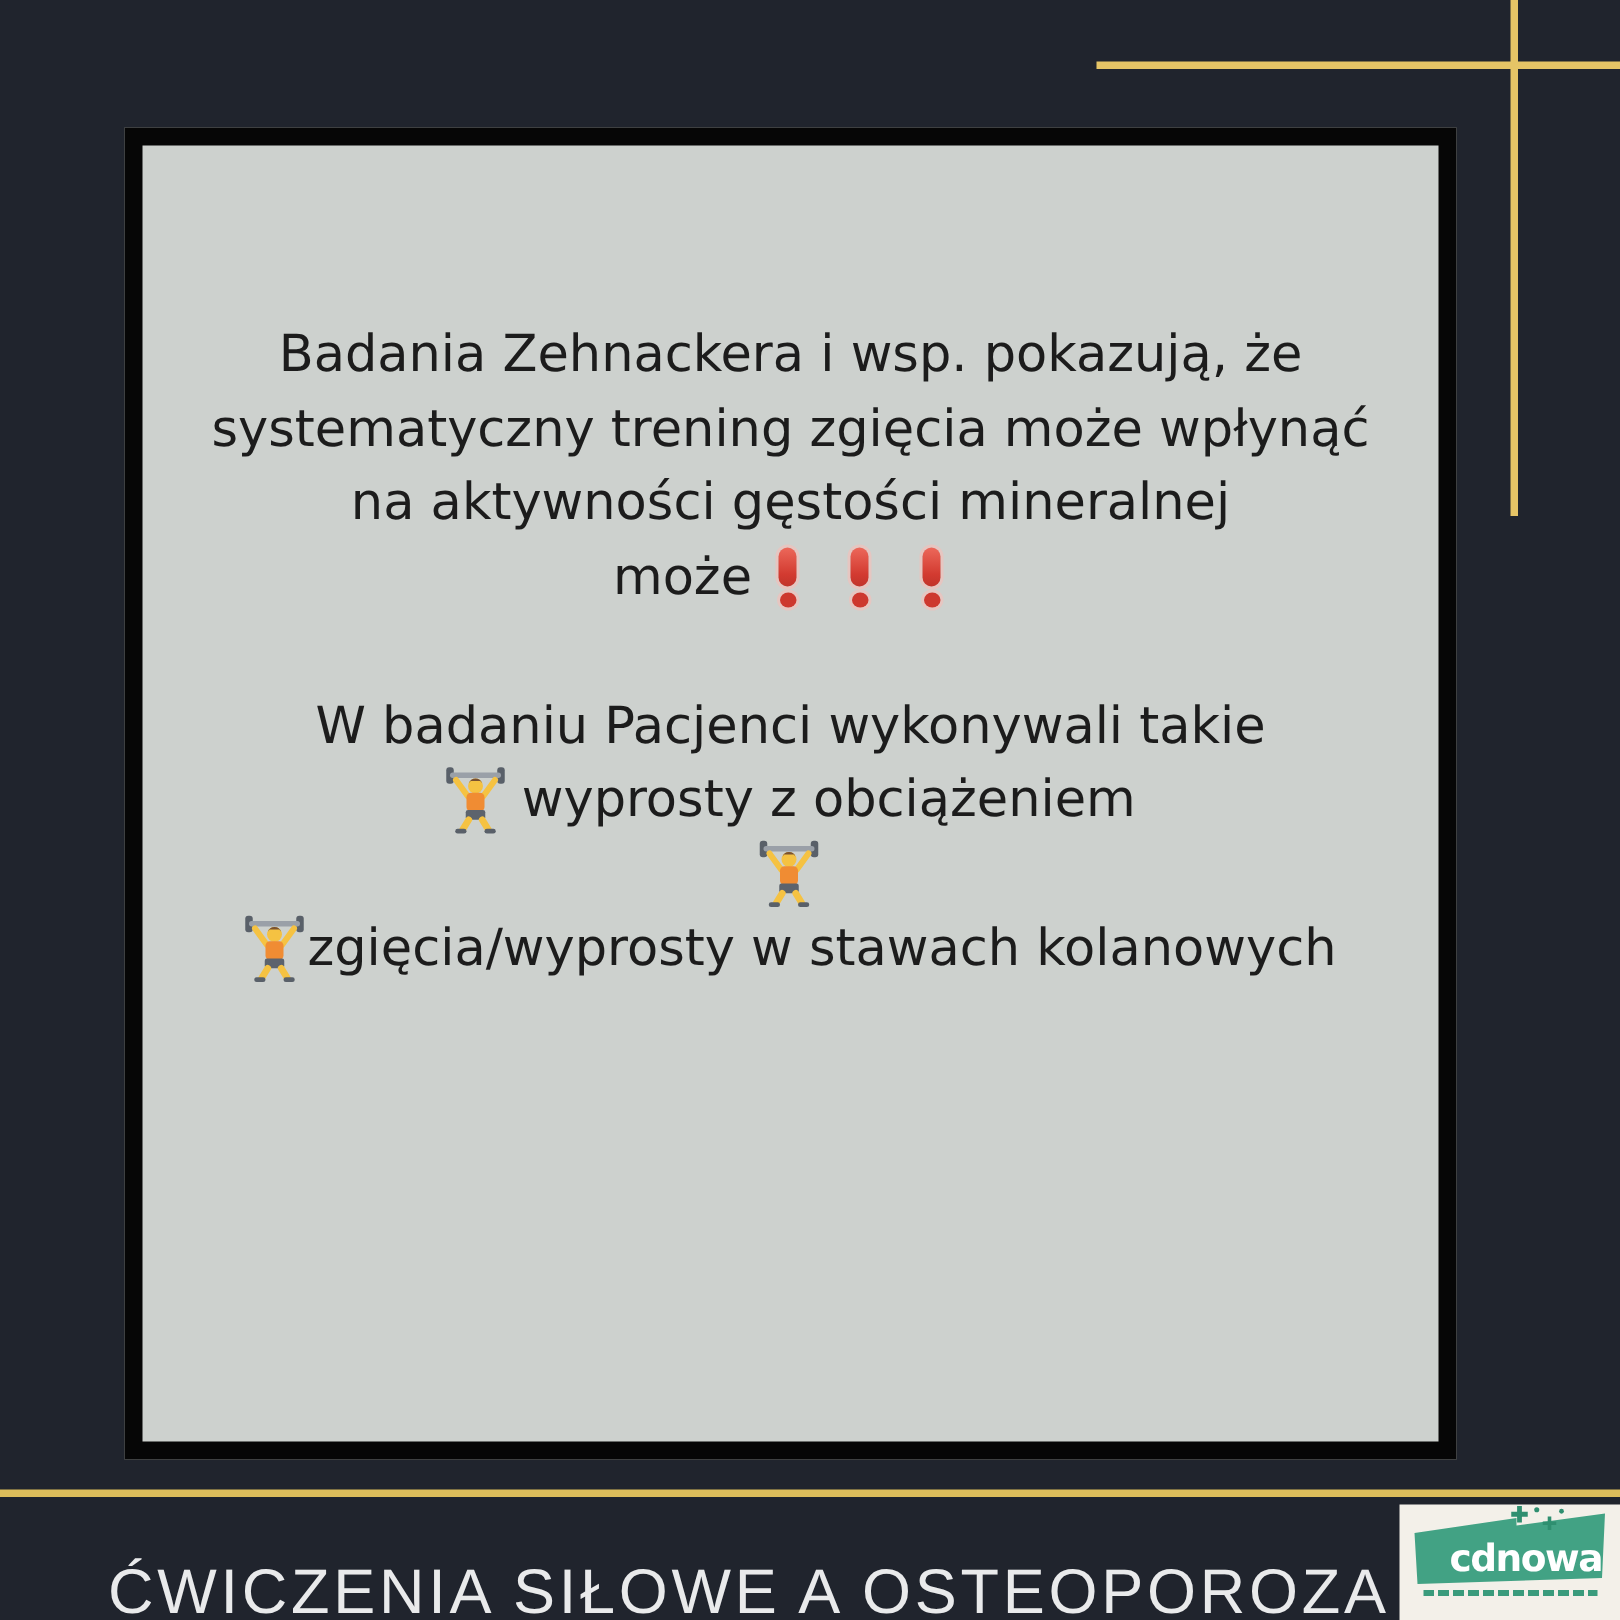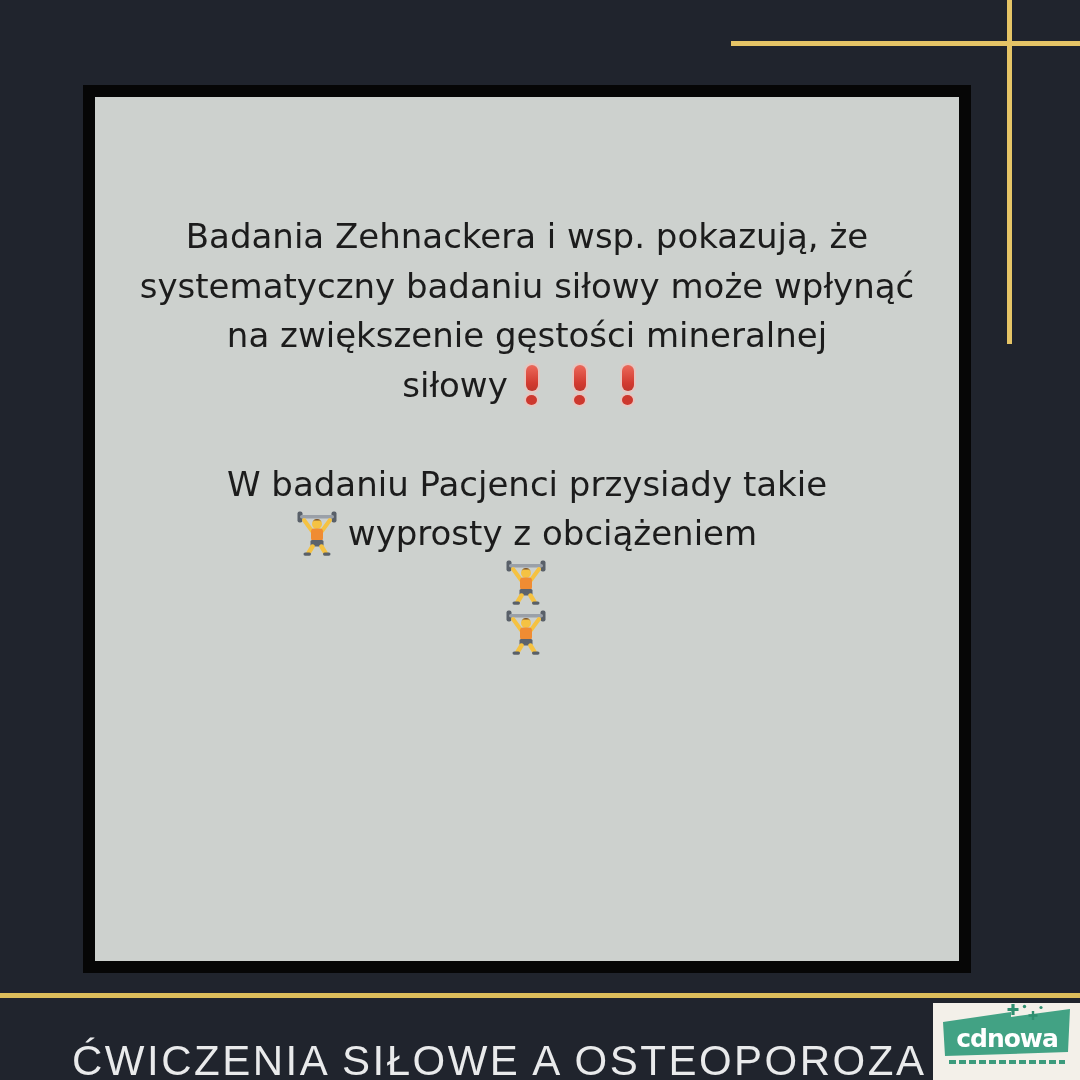--- a/index.html
+++ b/index.html
@@ -46,21 +46,21 @@
     font-family:"Liberation Sans",sans-serif;font-size:42px;font-weight:400;
     letter-spacing:2.5px;color:#e9eaeb;white-space:pre;
   }
   
   .logo-box{
     position:absolute;left:933px;top:1003px;width:147px;height:77px;
     background:#f3f0e9;
   }
   .logo-svg{position:absolute;left:0;top:0;}
   .logo-word{
-    position:absolute;left:13px;top:21px;width:122px;text-align:center;
+    position:absolute;left:13px;top:21px;width:122px;text-align:right;
     font-family:"DejaVu Sans",sans-serif;font-weight:bold;font-size:25px;
     letter-spacing:-1px;color:#ffffff;
   }
   .logo-tagline{
     position:absolute;left:16px;top:57px;width:116px;height:4px;
     background:repeating-linear-gradient(90deg,#3a9b7c 0 7px,transparent 7px 10px);
   }
 </style>
 </head>
 <body>
@@ -84,44 +84,45 @@
 </svg>
 
 <div class="canvas">
 
   <div class="gold gold-v"></div>
   <div class="gold gold-h-top"></div>
 
   <div class="card">
     <div class="card-text">
       <div class="line">Badania Zehnackera i wsp. pokazują, że</div>
-      <div class="line">systematyczny badaniu siłowy może wpłynąć</div>
-      <div class="line">na zwiększenie gęstości mineralnej</div>
+      <div class="line">systematyczny trening zgięcia może wpłynąć</div>
+      <div class="line">na aktywności gęstości mineralnej</div>
       <div class="line">
-        <span>siłowy</span>
+        <span>może</span>
         <span class="excl-group"><span class="excl"></span><span class="excl"></span><span class="excl"></span></span>
       </div>
       <div class="spacer"></div>
-      <div class="line">W badaniu Pacjenci przysiady takie</div>
+      <div class="line">W badaniu Pacjenci wykonywali takie</div>
 
       <div class="line bullet-row spaced">
         <svg class="lifter" viewBox="0 0 40 46">
             <use href="#lifter-glyph"></use>
           </svg>
         <span>wyprosty z obciążeniem</span>
       </div>
       <div class="line bullet-row">
         <svg class="lifter" viewBox="0 0 40 46">
             <use href="#lifter-glyph"></use>
           </svg>
       </div>
       <div class="line bullet-row">
         <svg class="lifter" viewBox="0 0 40 46">
             <use href="#lifter-glyph"></use>
           </svg>
+        <span>zgięcia/wyprosty w stawach kolanowych</span>
       </div>
     </div>
   </div>
 
   <div class="gold gold-h-bottom"></div>
 
   <div class="caption">ĆWICZENIA SIŁOWE A OSTEOPOROZA</div>
 
   <div class="logo-box">
     <svg class="logo-svg" width="147" height="77" viewBox="0 0 147 77">

